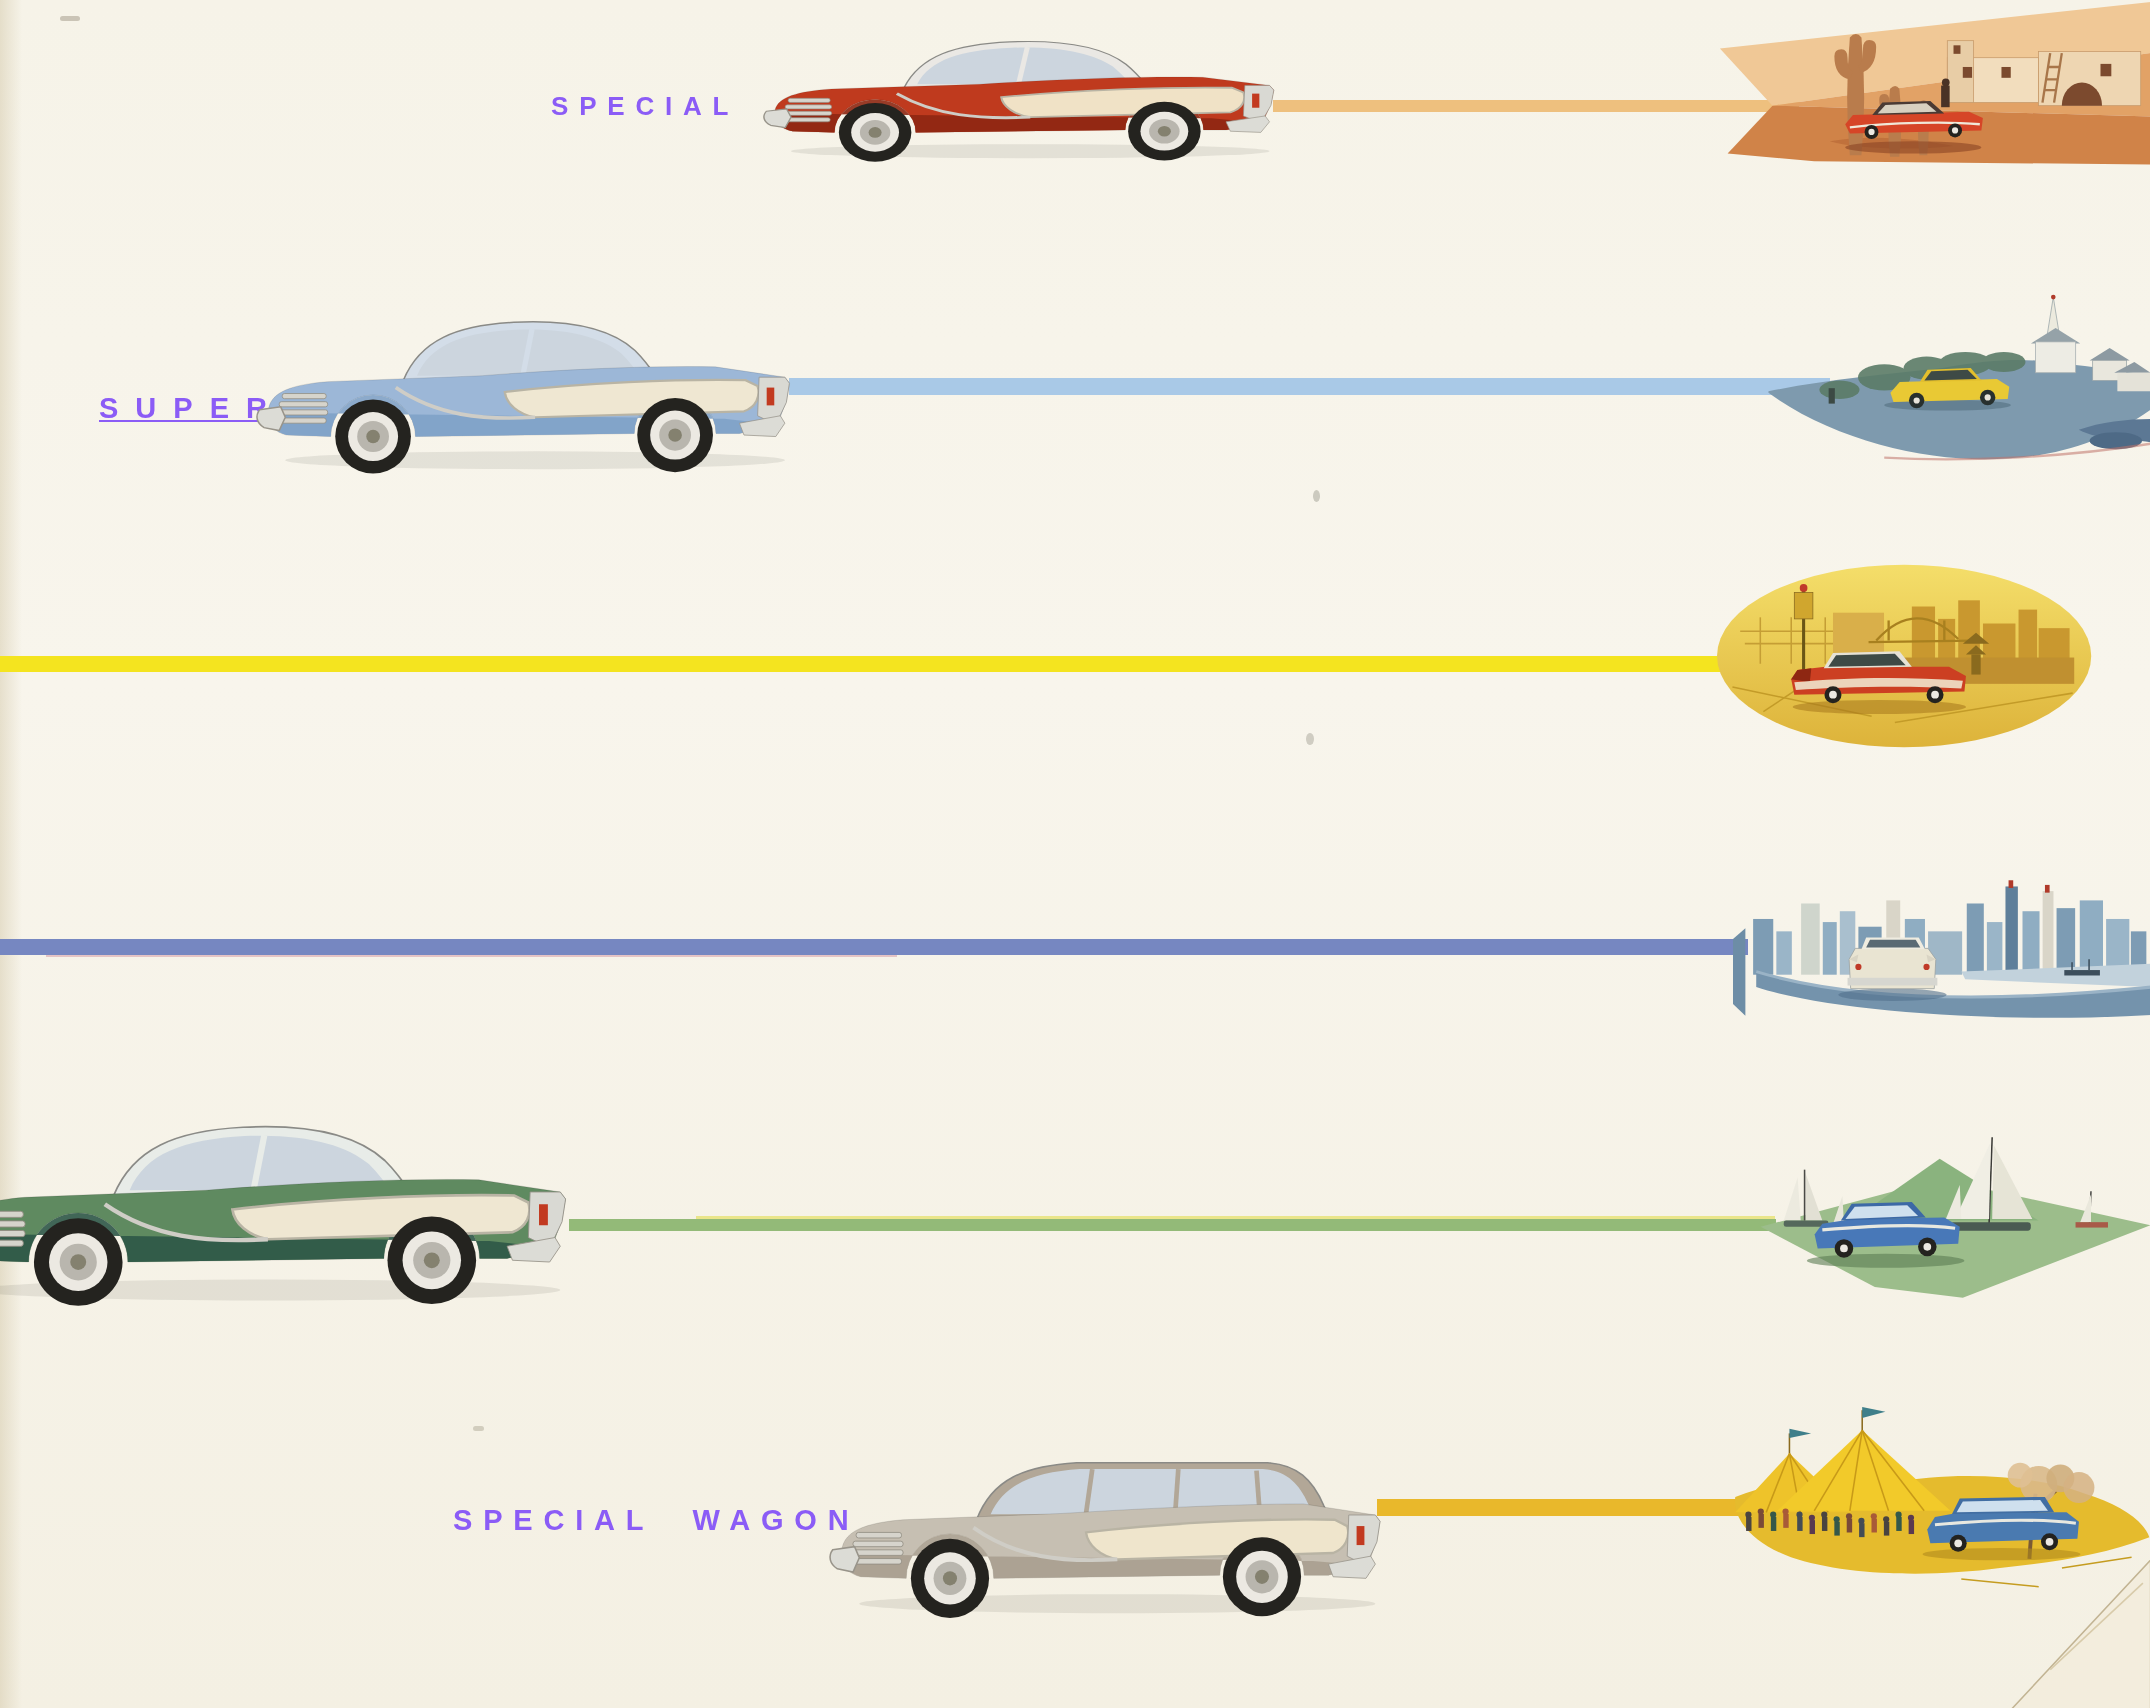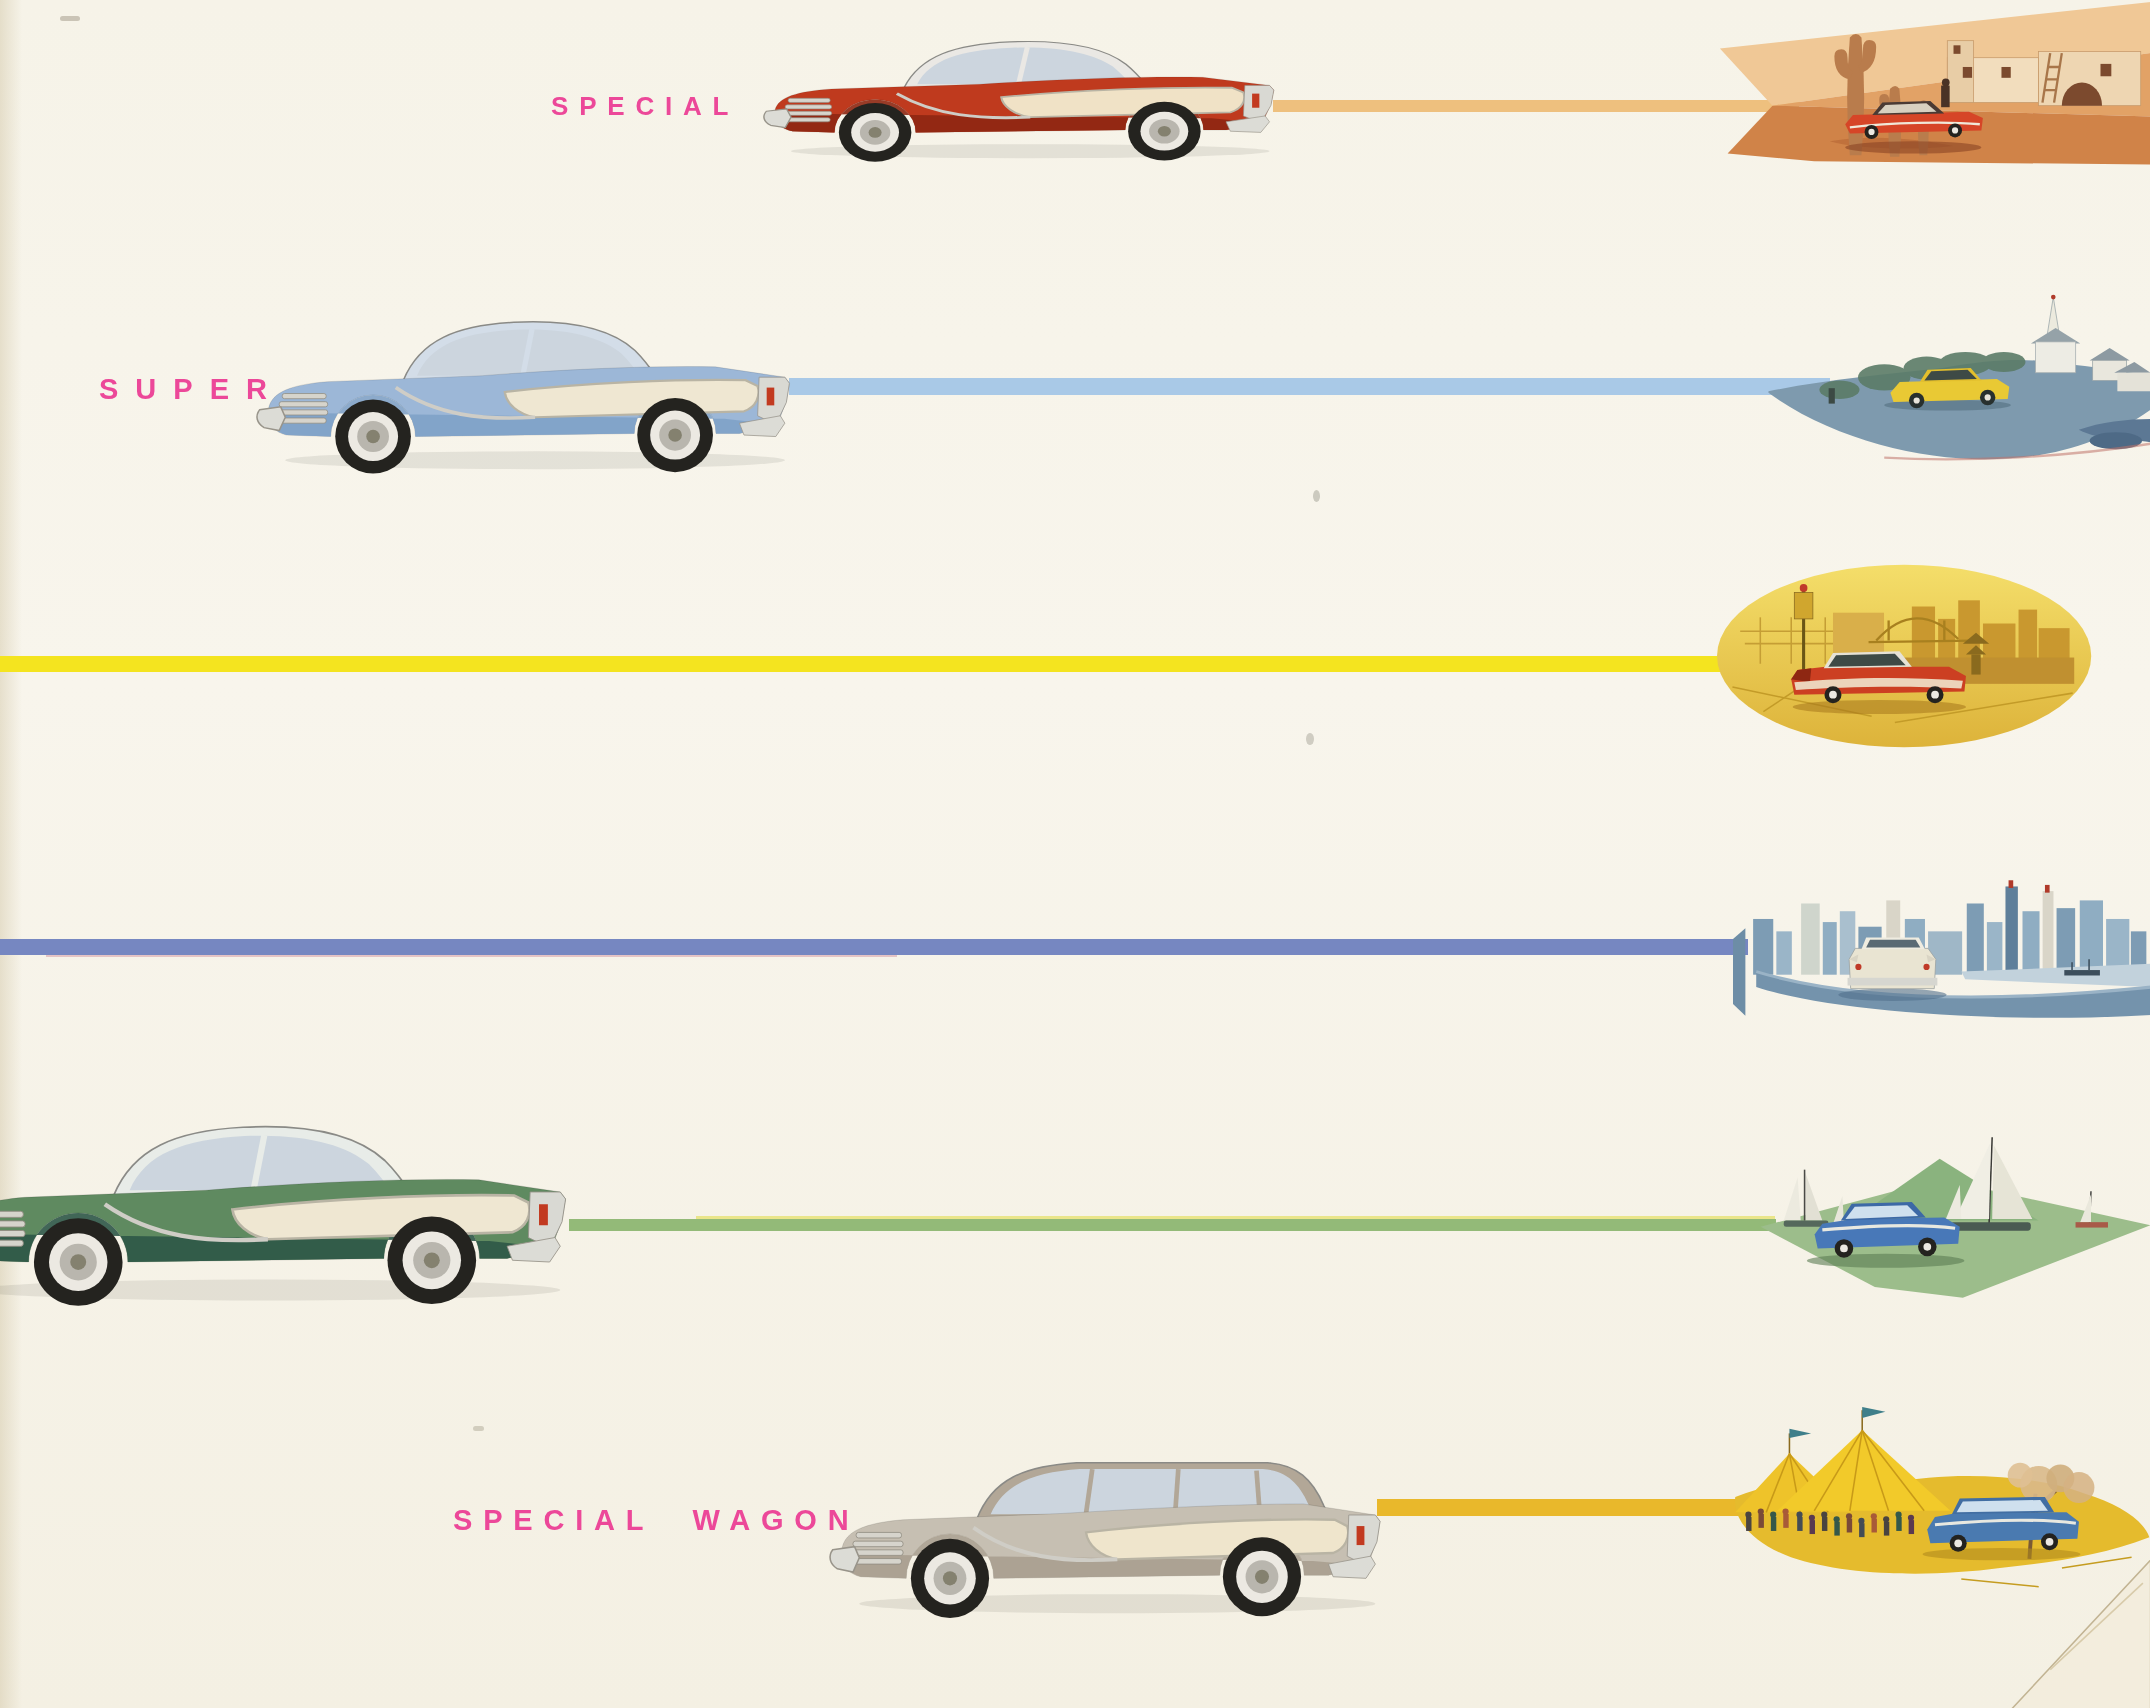--- a/index.html
+++ b/index.html
@@ -3,25 +3,25 @@
 <meta charset="utf-8">
 <style>
   html,body{margin:0;padding:0;}
   body{
     width:2151px;height:1709px;position:relative;overflow:hidden;
     background:linear-gradient(180deg,#f6f3e8 0%,#f8f5ec 40%,#f4f0e3 100%);
     font-family:"Liberation Sans",sans-serif;
   }
   .abs{position:absolute;}
   .model-label{
-    position:absolute;font-weight:700;color:#ec4899;white-space:nowrap;
+    position:absolute;font-weight:700;color:#8b5cf6;white-space:nowrap;
     font-family:"Liberation Sans",sans-serif;
   }
   #label-special{left:551px;top:91px;font-size:26px;letter-spacing:10.8px;}
-  #label-super{left:99px;top:373px;font-size:29px;letter-spacing:17px;}
+  #label-super{left:99px;top:392px;font-size:29px;letter-spacing:17px;text-decoration:underline;}
   #label-estate{left:453px;top:1504px;font-size:29px;letter-spacing:10.8px;word-spacing:20px;}
   .line{position:absolute;}
   #line-special{left:1273px;top:100px;width:526px;height:11.6px;background:#eec07e;}
   #line-super{left:789px;top:378px;width:1041px;height:17px;background:#a9c9e7;}
   #line-yellow{left:0;top:656px;width:1741px;height:15.5px;background:#f4e41f;}
   #line-purple{left:0;top:939px;width:1748px;height:16.2px;background:#7687c1;}
   #line-purple-fringe{left:46px;top:955px;width:851px;height:2.3px;background:#d8a4ac;opacity:.6;}
   #line-green{left:569px;top:1219px;width:1207px;height:12.4px;background:#93ba78;}
   #line-green-fringe{left:696px;top:1216px;width:1079px;height:3.1px;background:#e6e062;opacity:.7;}
   #line-gold{left:1377px;top:1499px;width:391px;height:17px;background:#e9b82b;}

